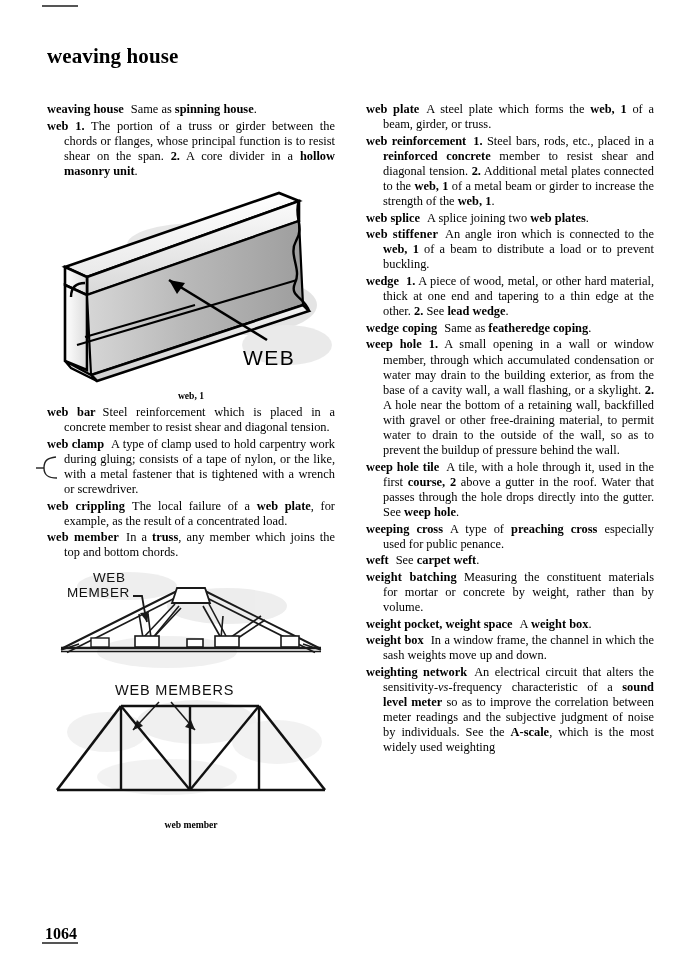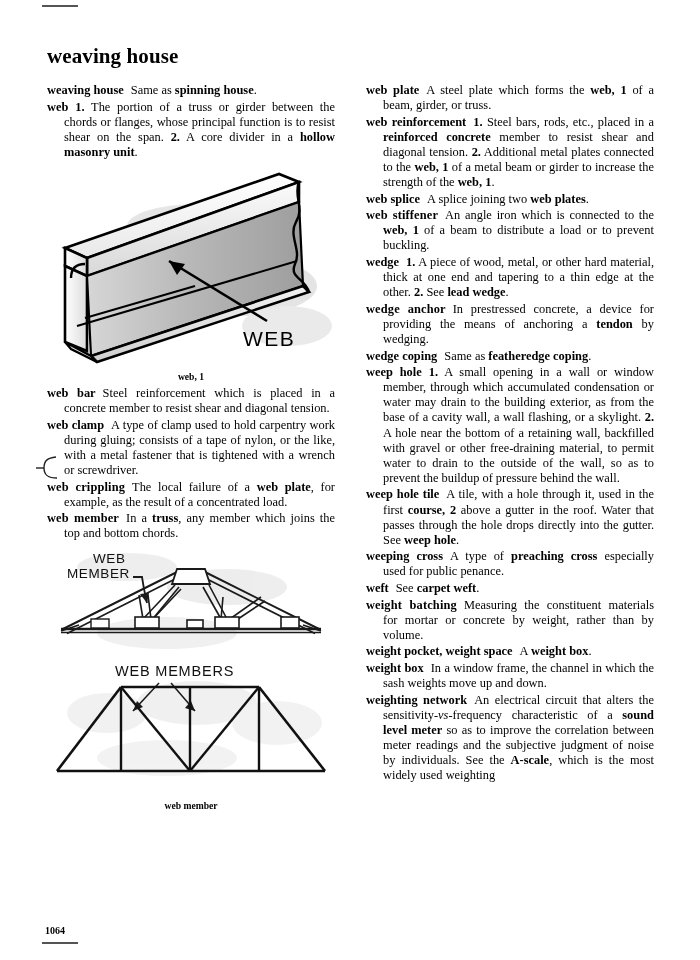--- a/index.html
+++ b/index.html
@@ -31,21 +31,21 @@
     left:47px;top:44px;
     font-family:"Liberation Serif", serif;
     font-weight:bold;
     font-size:21px;
     letter-spacing:.1px;
   }
 
   
   .col{
     position:absolute;
-    top:83px;
+    top:102px;
     font-size:12.4px;
     line-height:15.1px;
     text-align:justify;
     text-justify:inter-word;
     hyphens:manual;
   }
   .col-left{left:47px;width:288px;}
   .col-right{left:366px;width:288px;}
 
   .entry{
@@ -78,21 +78,21 @@
     position:absolute;
     left:34px;top:452px;
     width:56px;height:32px;
     pointer-events:none;
   }
 
   
   .folio{
     position:absolute;
     left:45px;top:925px;
-    font-size:10px;
+    font-size:16px;
     font-weight:bold;
     font-family:"Liberation Serif", serif;
   }
 </style>
 </head>
 <body>
 
 <div class="page">
 
   <div class="crop-rule crop-top"></div>
@@ -284,23 +284,20 @@
     </p>
 
     <p class="entry">
       <span class="hw hw-sp">web stiffener</span><span class="gap"></span><span>An angle iron which is connected to the <b class="ref">web, 1</b> of a beam to distribute a load or to prevent buckling.</span>
     </p>
 
     <p class="entry">
       <span class="hw">wedge</span><span class="gap"></span><span><span class="num">1.</span> A piece of wood, metal, or other hard material, thick at one end and tapering to a thin edge at the other. <span class="num">2.</span> See <b class="ref">lead wedge</b>.</span>
     </p>
 
-    <p class="entry">
-      <span class="hw hw-sp">wedge anchor</span><span class="gap"></span><span>In prestressed concrete, a device for providing the means of anchoring a <b class="ref">tendon</b> by wedging.</span>
-    </p>
 
     <p class="entry">
       <span class="hw">wedge coping</span><span class="gap"></span><span>Same as <b class="ref">featheredge coping</b>.</span>
     </p>
 
 
     <p class="entry">
       <span class="hw">weep hole</span><span class="gap"></span><span><span class="num">1.</span> A small opening in a wall or window member, through which accumulated condensation or water may drain to the building exterior, as from the base of a cavity wall, a wall flashing, or a skylight. <span class="num">2.</span> A hole near the bottom of a retaining wall, backfilled with gravel or other free-draining material, to permit water to drain to the outside of the wall, so as to prevent the buildup of pressure behind the wall.</span>
     </p>
 

